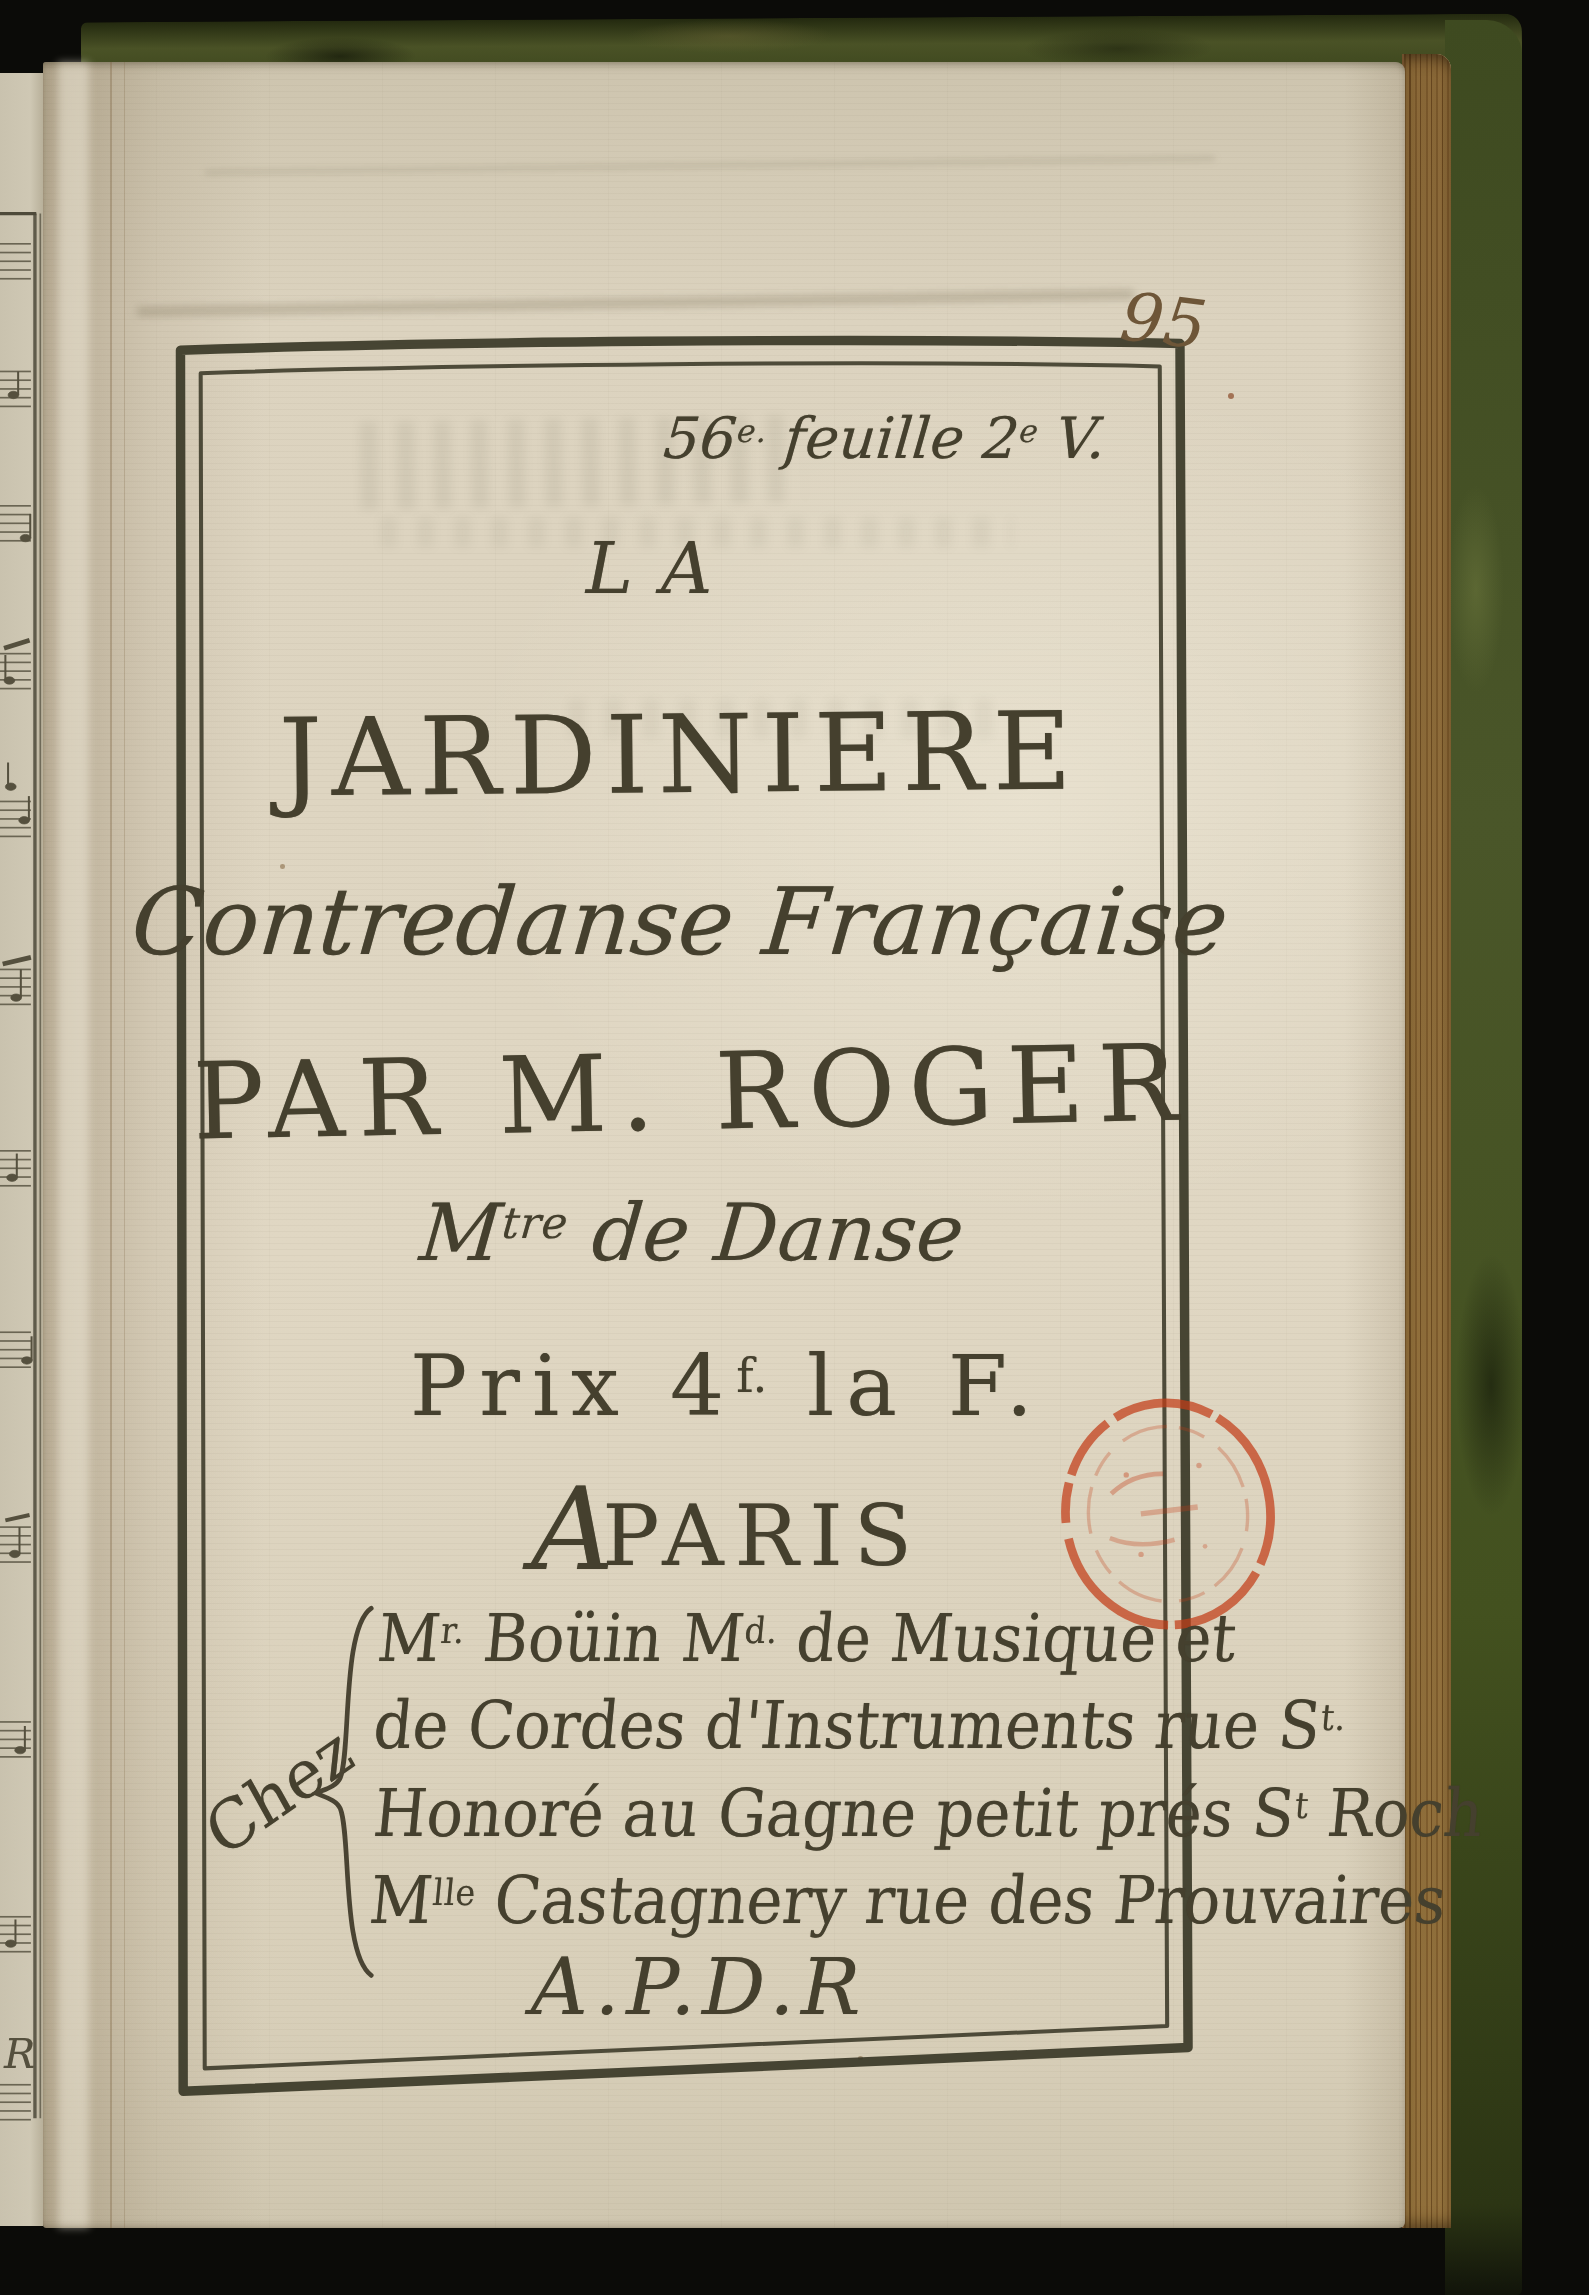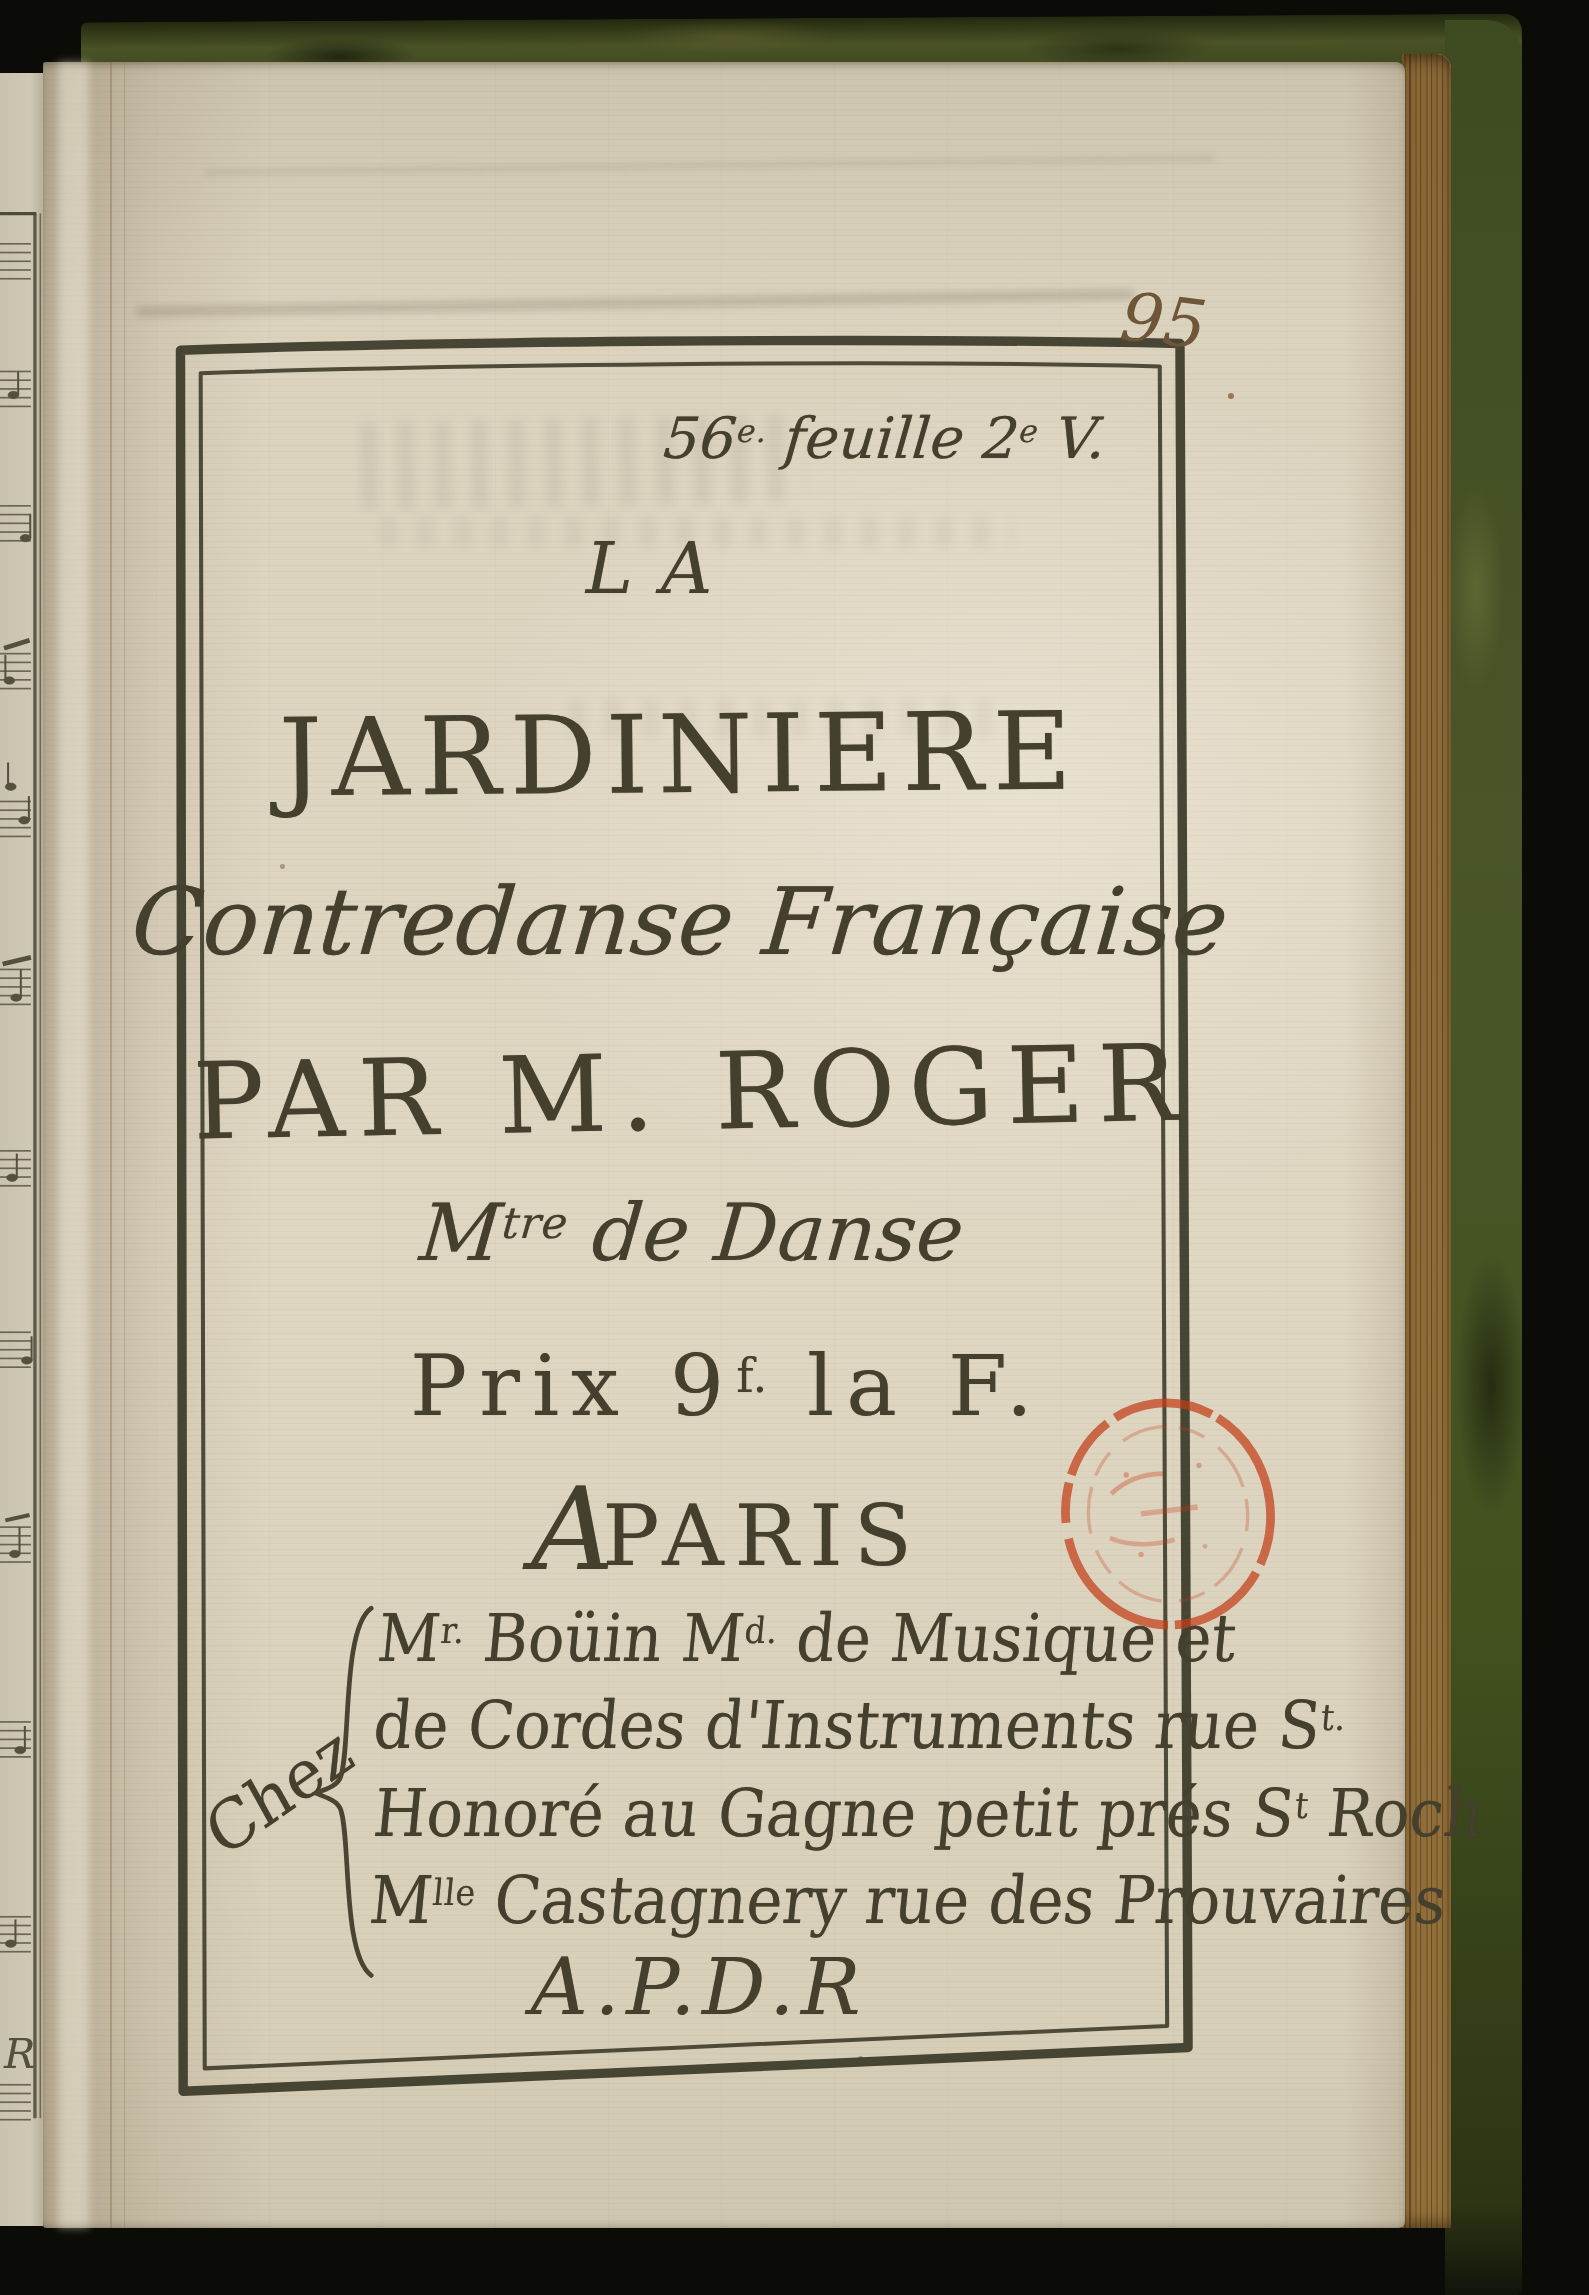--- a/index.html
+++ b/index.html
@@ -162,21 +162,21 @@
     </svg>
 
     <div class="abs ink folio" style="left:1078px;top:226px;">95</div>
     <div class="abs ink script sheet-label" style="left:621px;top:348px;"><span>56</span><sup>e.</sup><span> feuille 2</span><sup>e</sup><span> V.</span></div>
 
     <div class="abs ink ctr t-la" style="top:471px;transform:translateX(-50%);margin-left:-61px;">LA</div>
     <div class="abs ink ctr t-jard" style="top:639px;transform:translateX(-50%) rotate(-.5deg);margin-left:-44px;">JARDINIERE</div>
     <div class="abs ink ctr script t-contre" style="top:814px;transform:translateX(-50%) skewX(-5deg);margin-left:-44px;">Contredanse Française</div>
     <div class="abs ink ctr t-par" style="top:978px;transform:translateX(-50%) rotate(-1.1deg);margin-left:-32px;">PAR M. ROGER</div>
     <div class="abs ink ctr script t-mtre" style="top:1132px;transform:translateX(-50%) skewX(-5deg);margin-left:-32px;"><span>M</span><sup>tre</sup><span> de Danse</span></div>
-    <div class="abs ink ctr t-prix" style="top:1281px;transform:translateX(-50%);margin-left:3.4px;"><span>Prix 9</span><sup>f.</sup><span> la F.</span></div>
+    <div class="abs ink ctr t-prix" style="top:1281px;transform:translateX(-50%);margin-left:3.4px;"><span>Prix 4</span><sup>f.</sup><span> la F.</span></div>
     <div class="abs ink ctr t-paris" style="top:1406px;transform:translateX(-50%);margin-left:3px;">
       <span class="bigA">A</span><span>PARIS</span>
     </div>
 
     <svg class="abs" style="left:997px;top:1324px;" width="256" height="256" viewBox="0 0 380 380">
       <g transform="rotate(-7 190 190)" stroke="#c23d17" fill="none">
         <ellipse cx="190" cy="190" rx="152" ry="165" stroke-width="13" opacity=".72" stroke-dasharray="95 14 150 10 210 24 60 12"></ellipse>
         <ellipse cx="190" cy="190" rx="118" ry="130" stroke-width="5" opacity=".28" stroke-dasharray="40 26 70 18"></ellipse>
         <path d="M110,150 q35,-26 80,-20" stroke-width="7" opacity=".35"></path>
         <path d="M100,215 q40,22 95,14" stroke-width="7" opacity=".3"></path>

